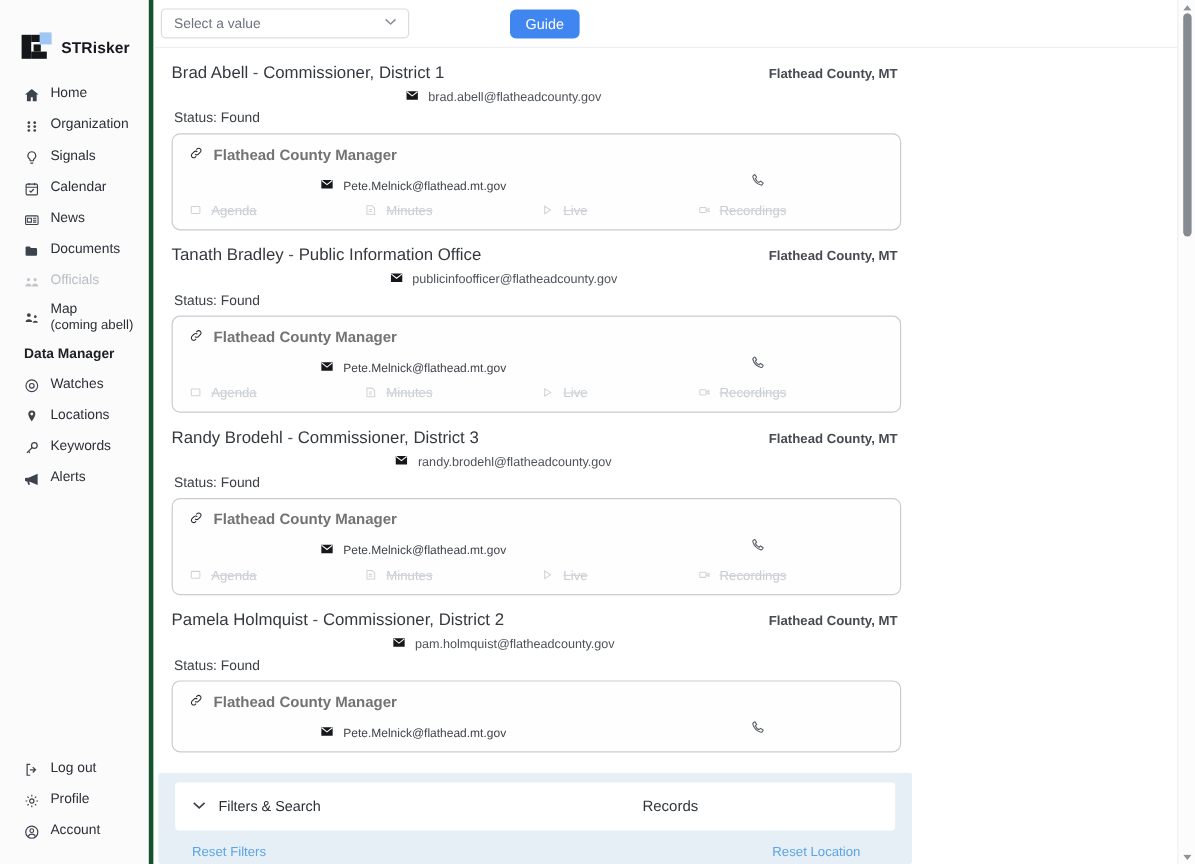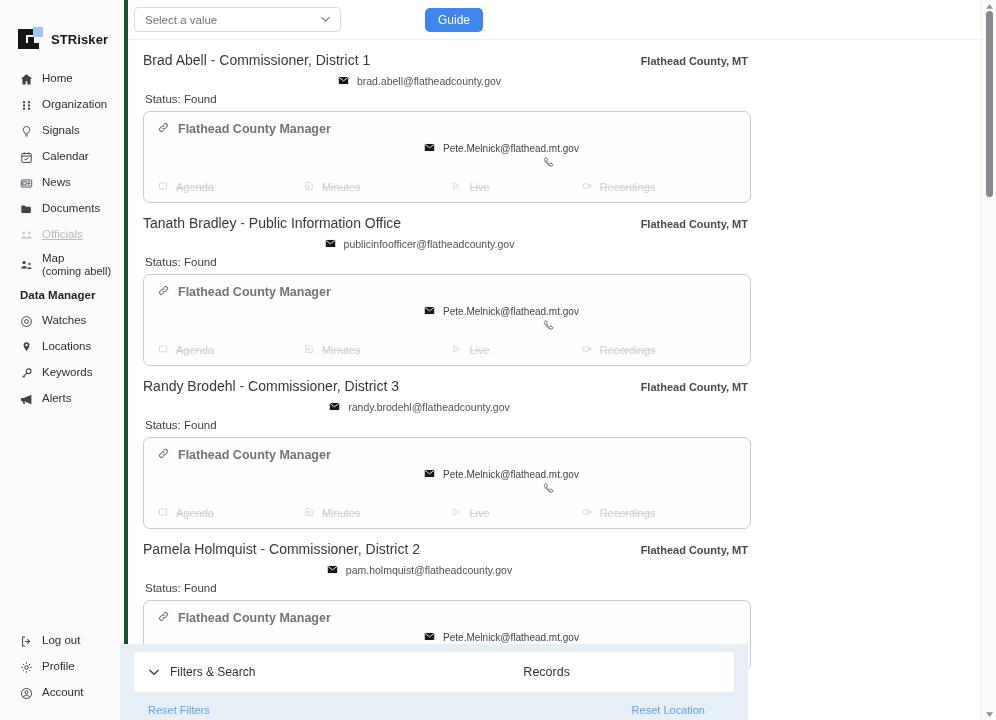--- a/index.html
+++ b/index.html
@@ -37,21 +37,21 @@
   .nav-item {
     display:flex; align-items:center; gap:9px;
     padding: 0 0 0 20px;
     height: 26px;
     font-size: 11.5px; color:#2b2f36;
     cursor: pointer;
   }
   .nav-item.tall { height: 34px; align-items: center; }
   .nav-item .ic { width:13px; height:13px; flex:0 0 13px; display:flex; align-items:center; justify-content:center; color:#3d434c; }
   .nav-item .ic svg { display:block; }
-  .nav-item.muted { color:#b9bdc4;text-decoration:underline; }
+  .nav-item.muted { color:#b9bdc4; }
   .nav-item.muted .ic { color:#c3c7cd; }
   .nav-label { line-height: 1.15; }
   .nav-label .sub { display:block; font-size:11px; }
   .nav-section {
     padding: 0 0 0 20px; height: 26px; display:flex; align-items:center;
     font-size: 11.5px; font-weight: bold; color:#1d2026;
   }
   .sidebar-bottom { position:absolute; left:0; bottom: 14px; width:100%; }
 
   
@@ -109,43 +109,42 @@
     border-radius: 7px;
     background: #fefefe;
     padding: 10px 14px 9px 14px;
   }
   .card-title {
     display:flex; align-items:center; gap:9px;
     font-size: 12.5px; font-weight: bold; color:#737373;
   }
   .card-title .link-ic { color:#2a2d33; }
   .card-contact {
-    display:flex; align-items:center;
+    display:flex; align-items:flex-end;
     padding: 7px 0 0 0;
-    flex-direction: column;
   }
   .cc-email { display:flex; align-items:center; gap:8px; margin-left: 109px; font-size: 10px; color:#3f434a; }
   .cc-email .env { color:#15171b; }
   .cc-phone { margin-left: 204px; color:#5c6069; }
   .card-links {
     display:flex; align-items:center;
     padding: 9px 0 0 0;
     font-size: 11px;
   }
   .clink { display:flex; align-items:flex-start; gap:8px; color:#c8ccd2; cursor:default; }
   .clink .ic { color:#cfd3d8; display:flex; }
   .clink .lbl { text-decoration: line-through; text-decoration-color:#d3d7dc; }
   .clink.l1 { margin-left: 0px; }
   .clink.l2 { margin-left: 90px; }
   .clink.l3 { margin-left: 91px; }
   .clink.l4 { margin-left: 92px; }
 
   
   .bottom-panel {
-    position:absolute; left: 120px; bottom: 0;
+    position:absolute; left: 132px; bottom: 0;
     width: 628px; height: 76px;
     background: #e7eff6;
     border-radius: 2px;
     padding: 8px 14px 0 14px;
     z-index: 5;
   }
   .filters-bar {
     height: 40px; background:#fff; border-radius: 3px;
     display:flex; align-items:center;
     padding: 0 14px;

